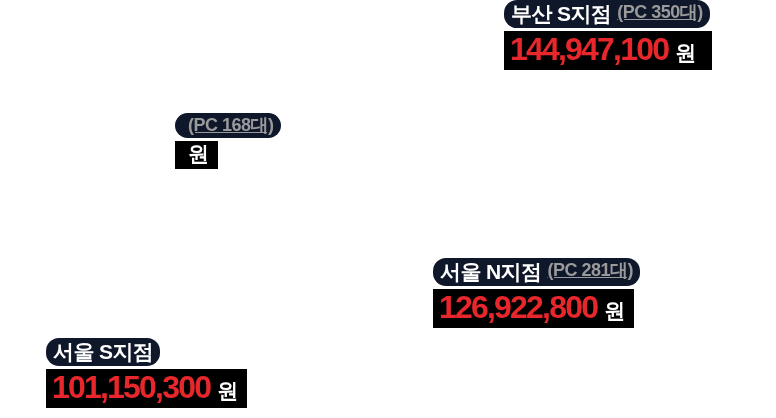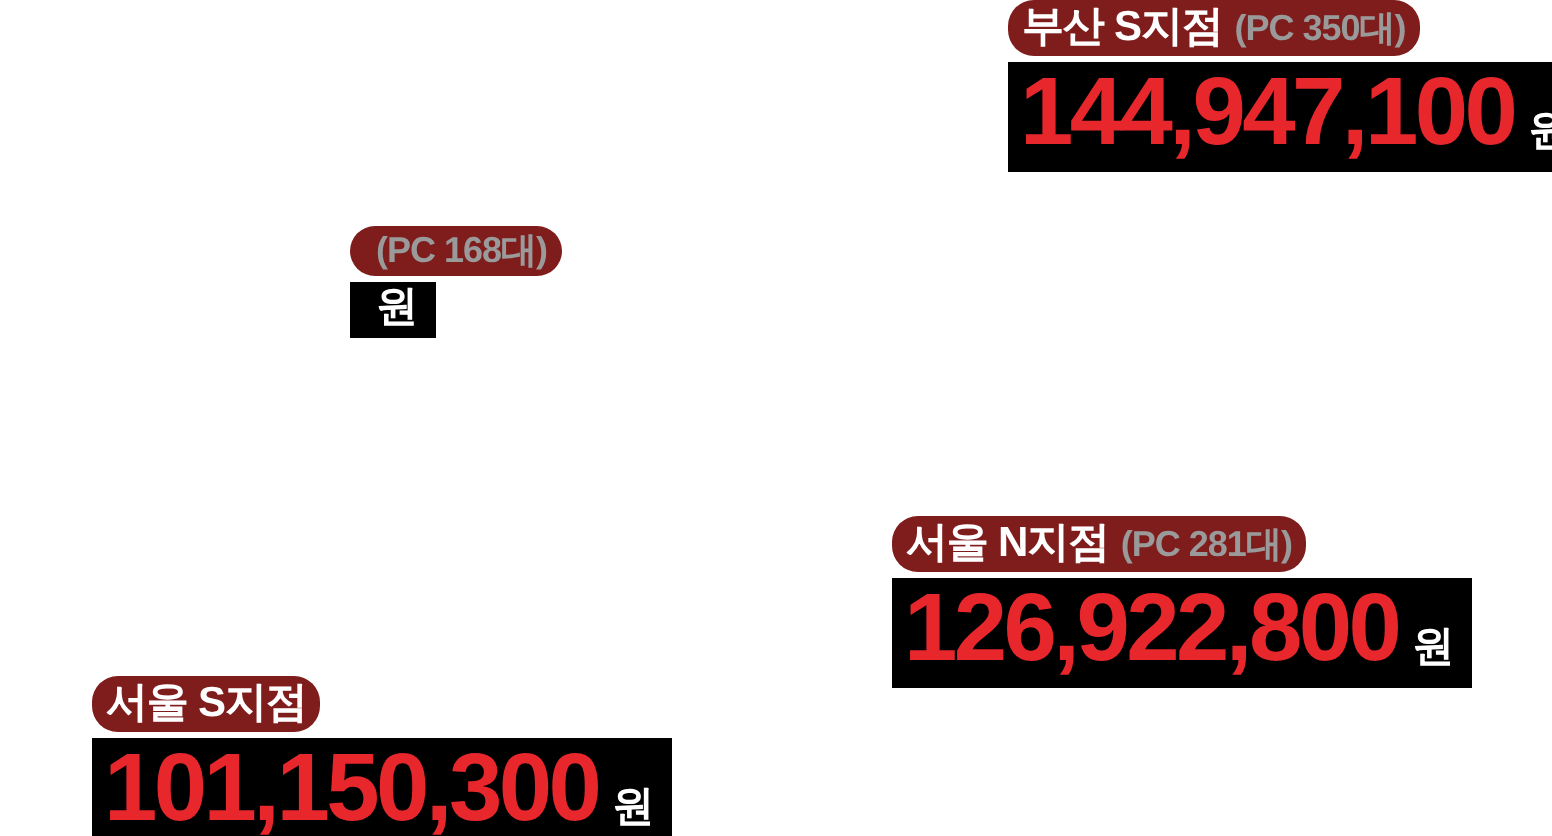--- a/index.html
+++ b/index.html
@@ -18,71 +18,72 @@
 
   .label-block {
     position: absolute;
     display: flex;
     flex-direction: column;
     align-items: flex-start;
   }
 
   
   .title-bar {
-    background: #7f1d1d;
+    background: #0f172a;
     color: #ffffff;
     display: inline-flex;
-    align-items: center;
+    align-items: flex-start;
     white-space: nowrap;
     padding: 3px 7px 4px 7px;
     line-height: 1;
     border-radius: 13px;
   }
   .branch-name {
     font-size: 21px;
     font-weight: bold;
     letter-spacing: -0.6px;
     color: #ffffff;
   }
   .pc-count {
     font-size: 18px;
     font-weight: bold;
     letter-spacing: -0.5px;
     color: #9a9a9a;
     margin-left: 6px;
+    text-decoration: underline;
   }
 
   
   .amount-bar {
     background: #000000;
     display: inline-flex;
     align-items: baseline;
     white-space: nowrap;
     padding: 2px 9px 5px 6px;
     line-height: 1;
     margin-top: 3px;
   }
   .amount-value {
-    font-size: 48px;
+    font-size: 32px;
     font-weight: bold;
     letter-spacing: -1.8px;
     color: #e8272c;
   }
   .amount-unit {
     font-size: 21px;
     font-weight: bold;
     letter-spacing: -0.5px;
     color: #ffffff;
     margin-left: 7px;
   }
 
   
   #block-0 { left: 504px; top: 0px; }
   #block-1 { left: 175px; top: 113px; }
-  #block-2 { left: 434px; top: 258px; padding-left: 12px; }
+  #block-2 { left: 421px; top: 258px; padding-left: 12px; }
   #block-3 { left: -1px;  top: 338px; margin-left: 47px; }
 
   
   #block-0 .amount-bar { padding-right: 16px; }
   #block-3 .amount-bar { }
 </style>
 </head>
 <body>
 
 <div class="label-block" id="block-0">

